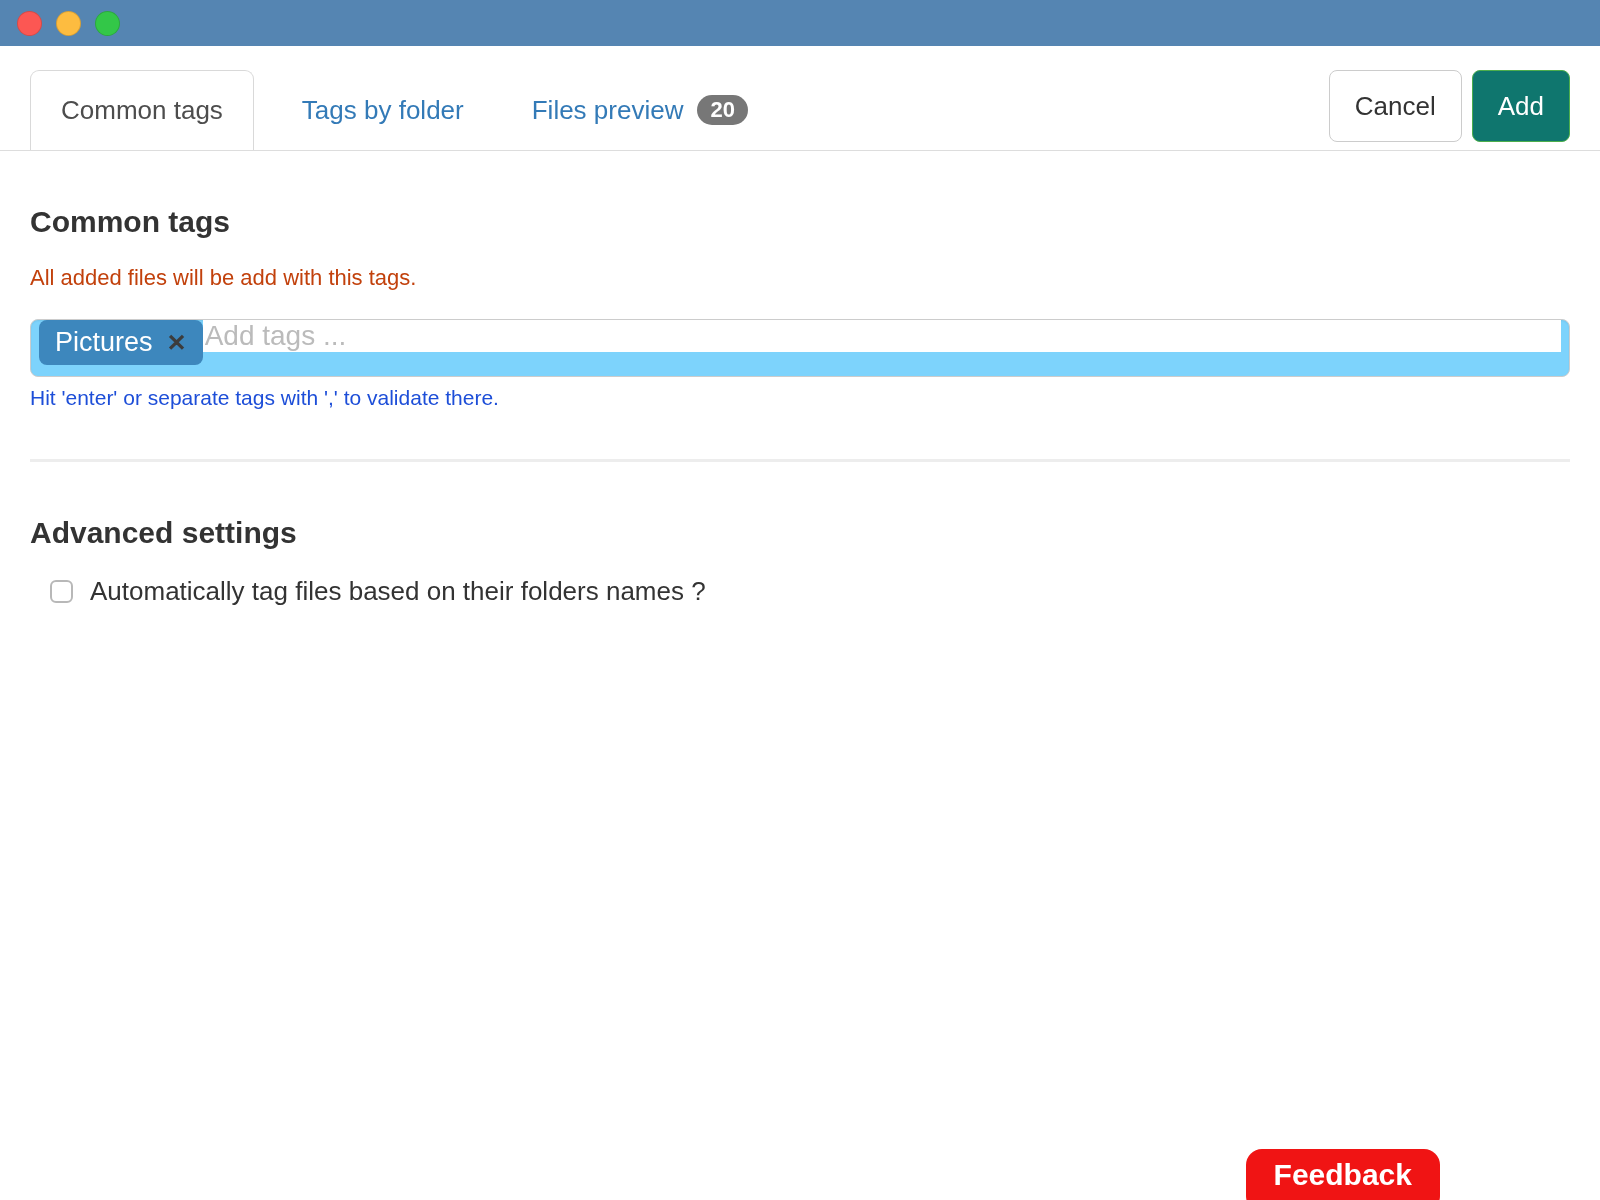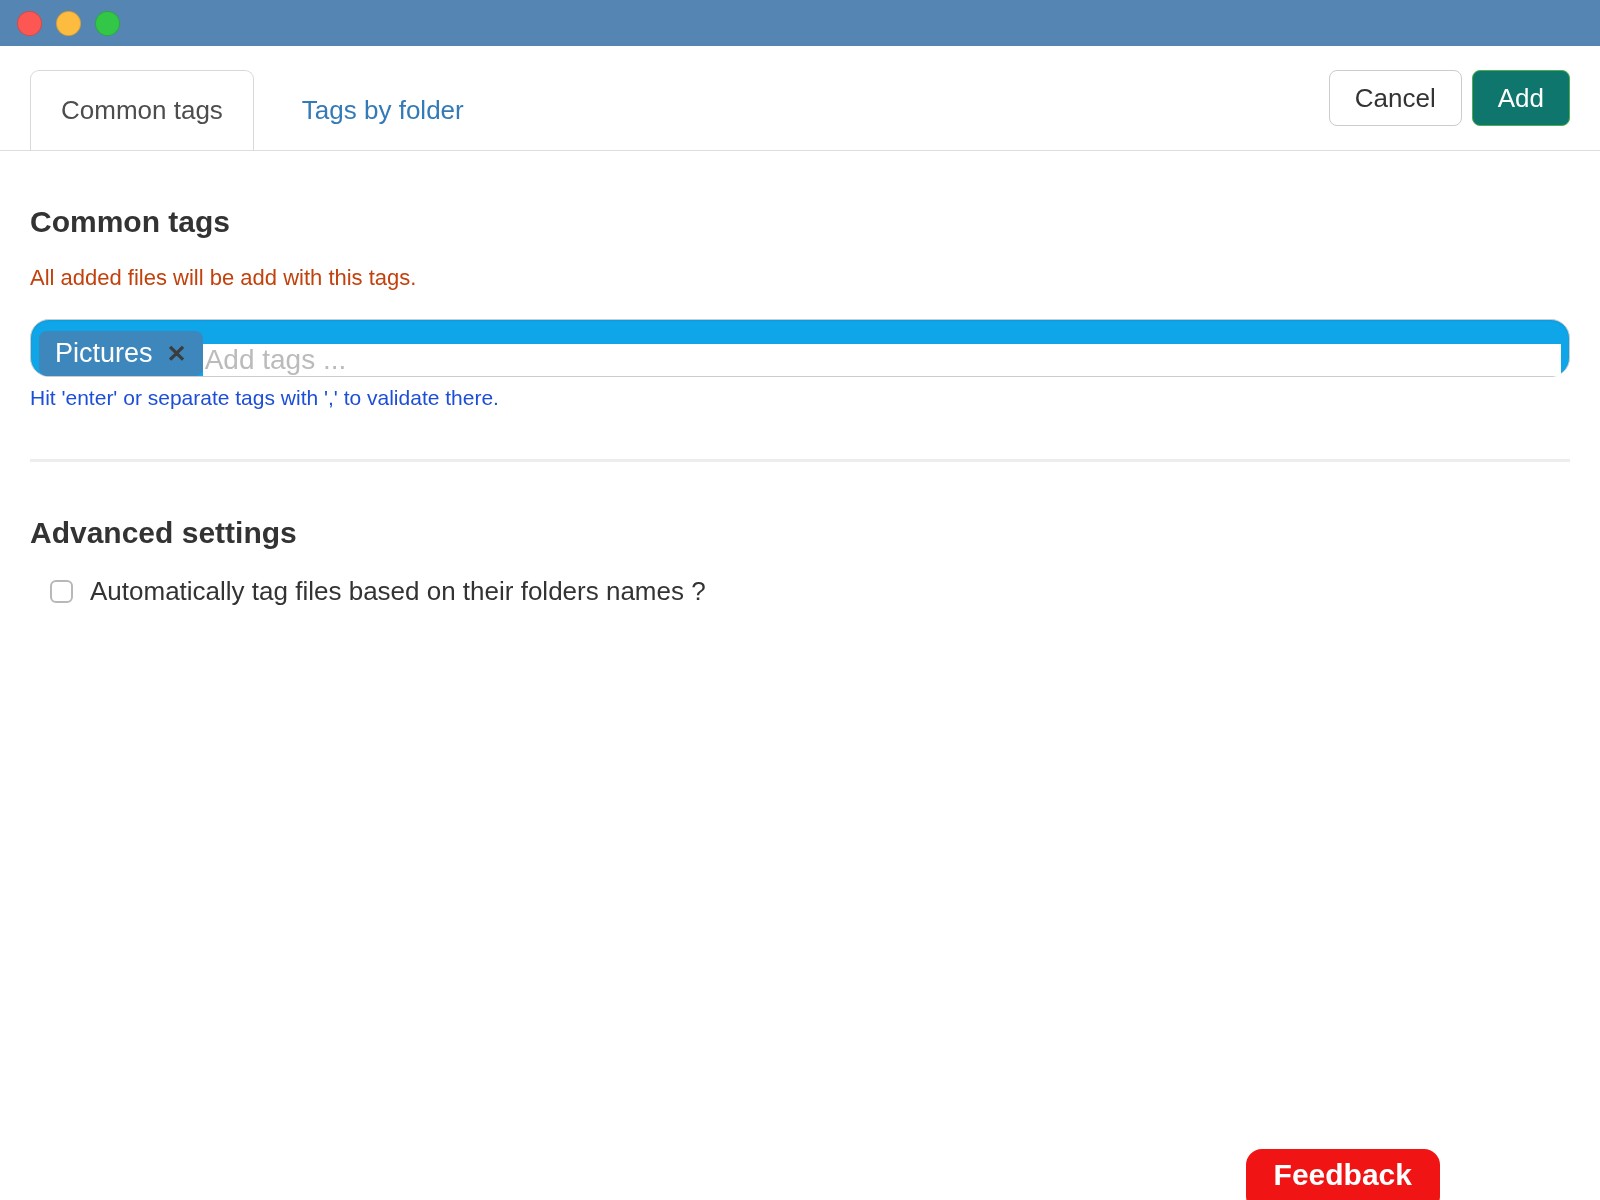--- a/index.html
+++ b/index.html
@@ -69,21 +69,21 @@
     background: #777777;
     color: #ffffff;
     font-size: 22px;
     font-weight: bold;
     border-radius: 16px;
     padding: 4px 13px;
     line-height: 1;
   }
   .actions { display: flex; gap: 10px; padding-top: 0; }
   .btn {
-    height: 56px;
+    height: 72px;
     font-size: 26px;
     border-radius: 8px;
     padding: 0 25px;
     cursor: pointer;
     font-family: "Liberation Sans", sans-serif;
     text-align: center;
   }
   .btn-cancel {
     background: #ffffff;
     border: 1px solid #cccccc;
@@ -106,26 +106,26 @@
   .section-desc {
     font-size: 22px;
     color: #c2410c;
     margin-top: 26px;
   }
 
   .tags-input {
     margin-top: 28px;
     height: 58px;
     border: 1px solid #cccccc;
-    border-radius: 19px;
+    border-radius: 8px;
     box-shadow: inset 0 1px 2px rgba(0,0,0,0.07);
     display: flex;
-    align-items: flex-end;
+    align-items: flex-start;
     padding: 0 8px;
-    background: #0ea5e9;
+    background: #7dd3fc;
   }
   .tag-pill {
     display: inline-flex;
     align-items: center;
     gap: 14px;
     background: #3d87bd;
     color: #ffffff;
     font-size: 27px;
     border-radius: 8px;
     padding: 7px 16px;
@@ -203,20 +203,24 @@
 </div>
 
 <div class="header-row">
   <div class="tabs">
     <div class="tab-active">
       <span>Common tags</span>
     </div>
     <a class="tab-link">
       <span>Tags by folder</span>
     </a>
+    <a class="tab-link second">
+      <span>Files preview</span>
+      <span class="badge">20</span>
+    </a>
   </div>
   <div class="actions">
     <button class="btn btn-cancel">Cancel</button>
     <button class="btn btn-add">Add</button>
   </div>
 </div>
 
 <div class="content">
 
   <h2 class="section-heading">Common tags</h2>

